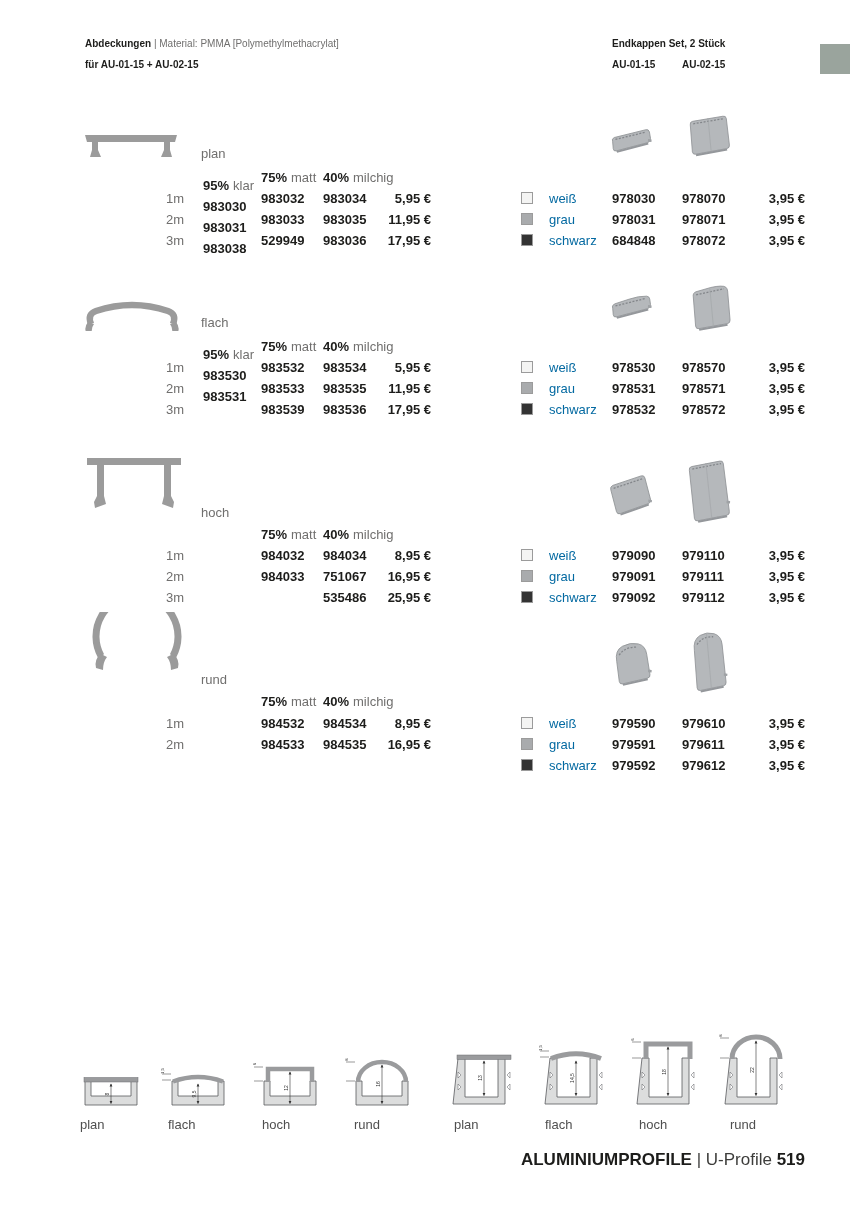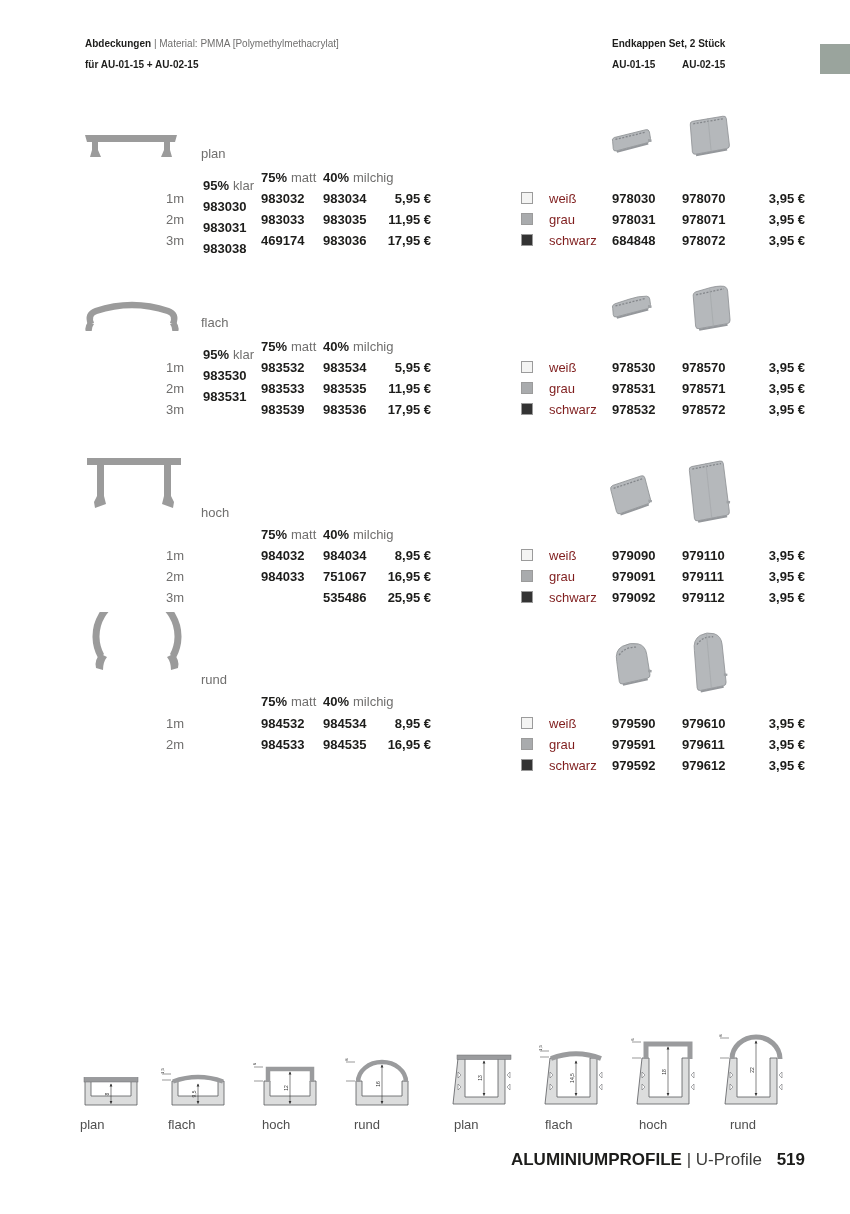--- a/index.html
+++ b/index.html
@@ -9,36 +9,36 @@
   .b{font-weight:bold;}
   .g{color:#706f6e;}
   .row{position:absolute;left:0;width:850px;height:17px;font-size:13px;line-height:17px;}
   .row span{position:absolute;white-space:nowrap;}
   .c-len{left:148px;width:36px;text-align:right;color:#706f6e;}
   .c-klar{left:203px;margin-top:8px;}
   .c-matt{left:261px;}
   .c-milchig{left:323px;}
   .c-price{left:340px;width:91px;text-align:right;}
   .c-sw{left:521px;top:2px;width:12px;height:12px;border:1px solid #9b9b9b;box-sizing:border-box;}
-  .c-name{left:549px;color:#7f1d1d;}
+  .c-name{left:549px;color:#0369a1;}
   .c-n1{left:612px;}
   .c-n2{left:682px;}
   .c-eprice{left:722px;width:83px;text-align:right;}
   .w{margin-left:4px;text-align:center;}
   .seclabel{position:absolute;left:201px;color:#706f6e;font-size:13px;}
   .hdrline{position:absolute;font-size:10px;white-space:nowrap;}
   .diaglabel{position:absolute;top:1117px;font-size:13px;color:#4f4f4f;}
   .dia{position:absolute;}
   .dim{font-size:5px;fill:#333;text-anchor:middle;font-family:"Liberation Sans",sans-serif;}
   .dim2{font-size:4.2px;fill:#333;text-anchor:middle;font-family:"Liberation Sans",sans-serif;}
   .capbox{position:absolute;}
   .footer{position:absolute;top:1150px;left:300px;width:505px;text-align:right;
           font-size:17px;white-space:nowrap;}
   .footer .g{color:#3d3d3b;font-weight:normal;}
-  .pagenum{margin-left:10px;}
+  .pagenum{margin-left:0;}
 </style>
 </head>
 <body>
 
 <div class="hdrline" style="top:38px;left:85px">
   <b>Abdeckungen</b>
   <span class="g">| Material: PMMA [Polymethylmethacrylat]</span>
 </div>
 <div class="hdrline b" style="top:59px;left:85px">für AU-01-15 + AU-02-15</div>
 
@@ -72,21 +72,21 @@
 <div class="row" style="top:211px">
   <span class="c-len">2m</span>
   <span class="c-klar b">983031</span>
   <span class="c-matt b">983033</span>
   <span class="c-milchig b">983035</span>
   <span class="c-price b">11,95 €</span>
 </div>
 <div class="row" style="top:232px">
   <span class="c-len">3m</span>
   <span class="c-klar b">983038</span>
-  <span class="c-matt b">469174</span>
+  <span class="c-matt b">529949</span>
   <span class="c-milchig b">983036</span>
   <span class="c-price b">17,95 €</span>
 </div>
 
 <div class="capbox" style="top:128px;left:610px;transform:rotate(-5deg)">
   <svg width="44" height="30" viewBox="0 0 44 30">
     <path d="M3,12 Q2,9 5,8 L37,3 Q40,2.5 40.5,5.5 L41,12 Q41,15 38,16 L6,21.5 Q3,22 3,19 Z" fill="#b5b8bb" stroke="#8e9194" stroke-width="0.8"></path>
     <path d="M6,10 L36,5.5" stroke="#83868a" stroke-width="1.3" stroke-dasharray="2 1.5" fill="none"></path>
     <path d="M6,21.5 L38,16 L38.5,18 L6.5,23.5 Z" fill="#94979b"></path>
     <path d="M38.5,12.5 l3.5,0.8 -0.4,2.4 -3.5,-0.6 Z" fill="#9fa2a5"></path>

